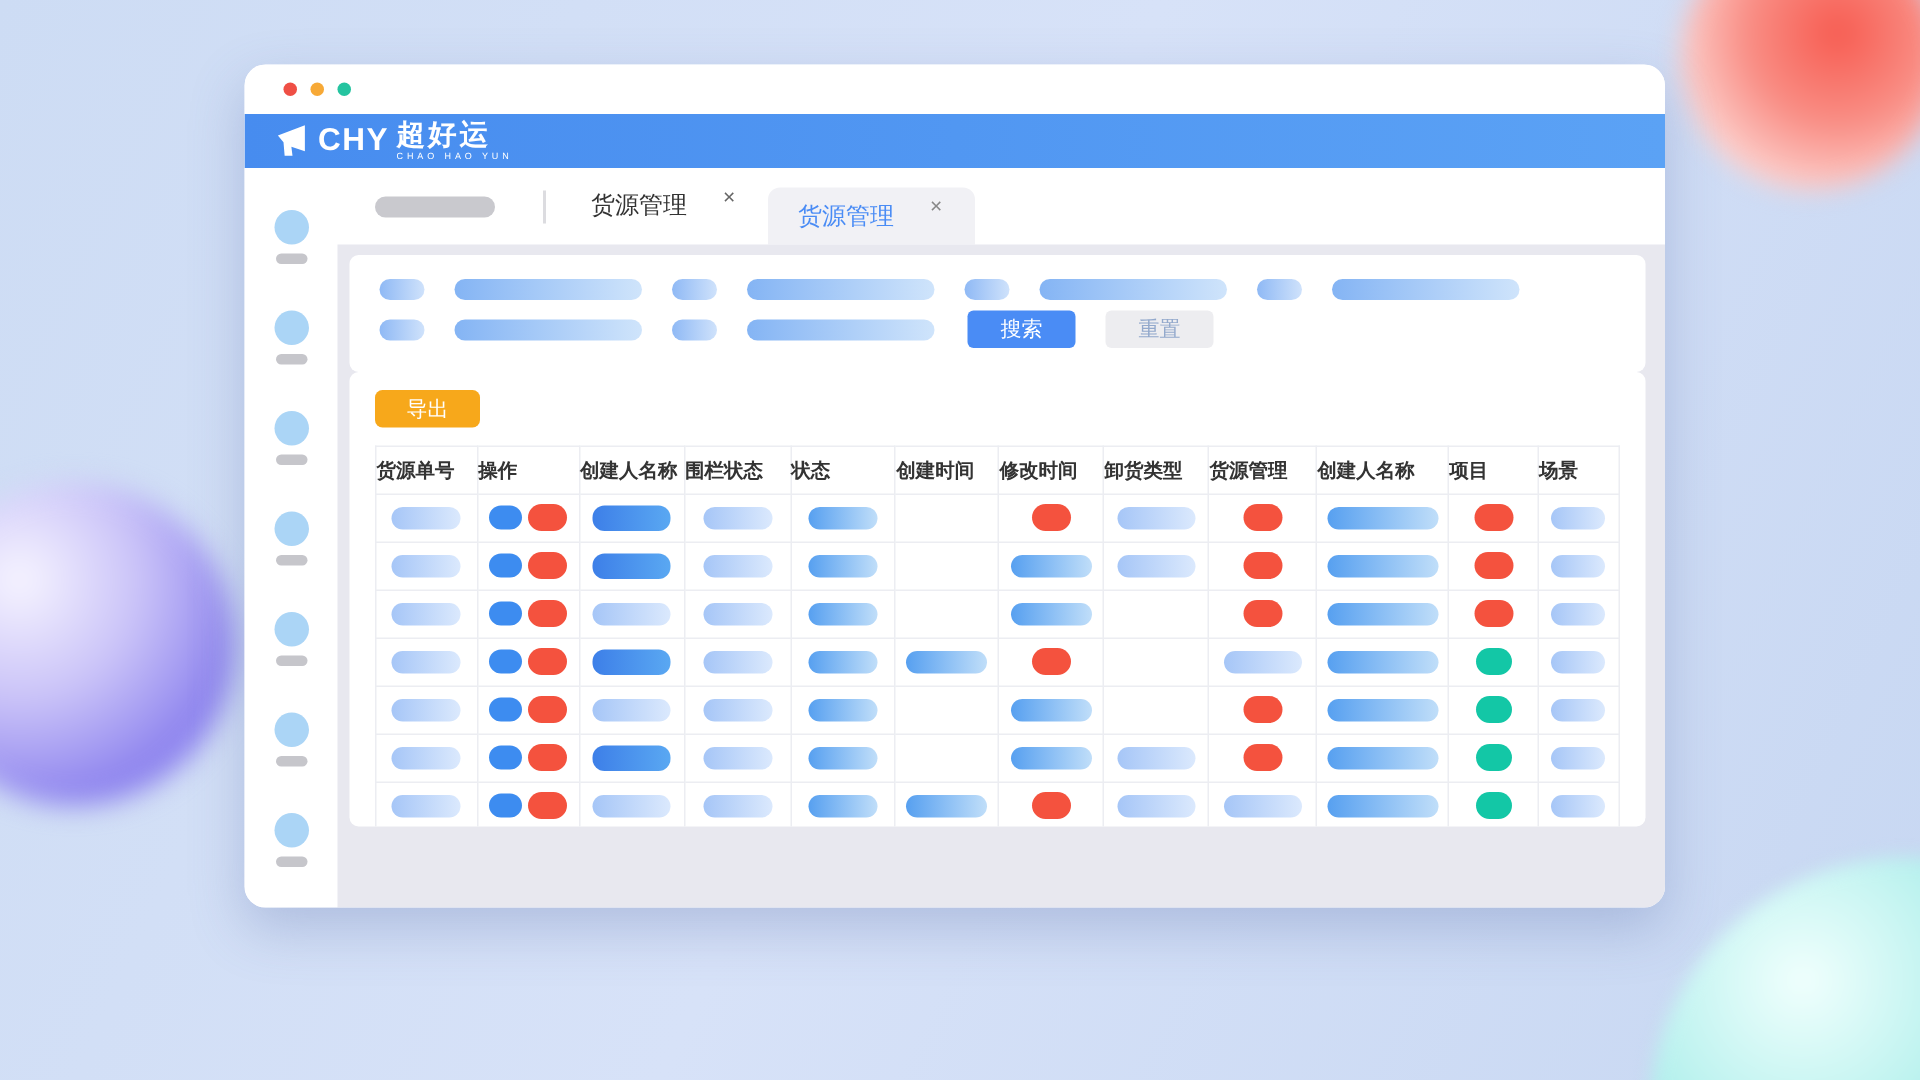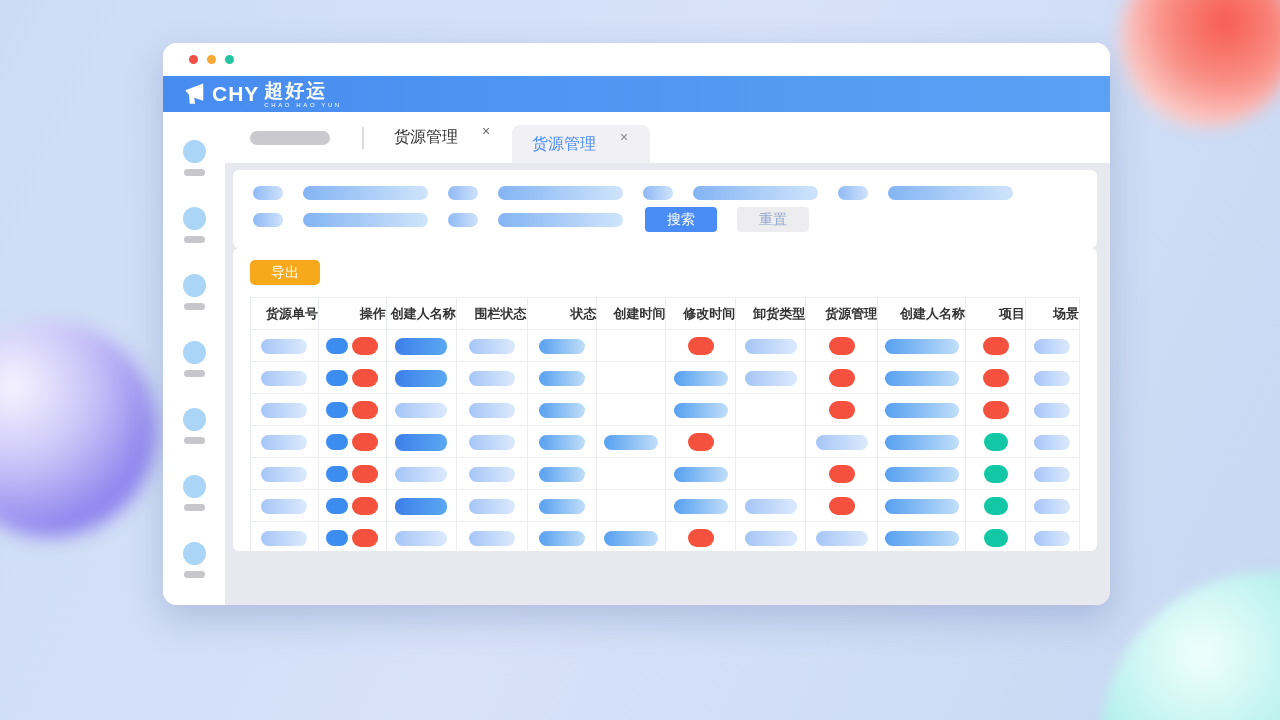--- a/index.html
+++ b/index.html
@@ -62,21 +62,21 @@
   .seg{display:inline-flex;border-radius:4px;overflow:hidden;box-shadow:0 0 0 1px #f2f2f6;}
   .seg-opt{height:26px;display:flex;align-items:center;justify-content:center;font-size:14px;cursor:pointer;}
   .seg-on{background:#4a8cf5;color:#fff;width:70px;}
   .seg-off{background:#fff;color:#4a4a4a;width:72px;}
 
   .table-card{height:303px;box-sizing:border-box;padding:12px 17px 0;overflow:hidden;flex:0 0 auto;}
   .export{width:70px;height:25px;border-radius:5px;background:#f7a81b;color:#fff;font-size:14px;border:none;
           display:block;margin-bottom:12px;cursor:pointer;font-family:inherit;}
   table{border-collapse:collapse;table-layout:fixed;}
   th,td{border:1px solid #ecedf2;padding:0;}
-  th{height:31px;font-size:13px;font-weight:600;color:#333;text-align:right;}
+  th{height:31px;font-size:13px;font-weight:600;color:#333;text-align:left;}
   td{height:31px;text-align:center;vertical-align:middle;}
   .pill{display:inline-block;height:15px;border-radius:8px;vertical-align:middle;}
   .p-light{background:linear-gradient(90deg,#a6c6f7,#dbe9fd);}
   .p-med{background:linear-gradient(90deg,#57a0f0,#c0def9);}
   .p-dark{background:linear-gradient(90deg,#3d7fe8,#5aa8f2);height:17px;}
   .dot{display:inline-block;vertical-align:middle;border-radius:9px;}
   .d-blue{width:22px;height:16px;background:#3d8cf0;margin-right:4px;}
   .d-red{width:26px;height:18px;background:#f4523e;}
   .d-teal{width:24px;height:18px;background:#13c7a6;}
 </style>

